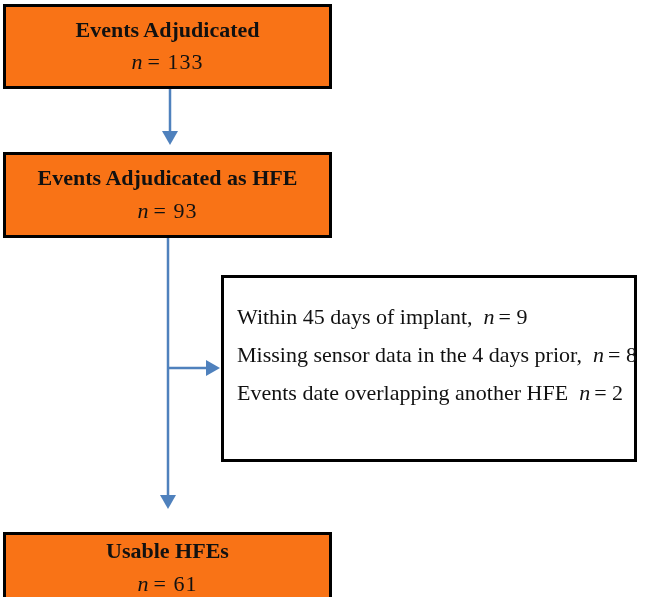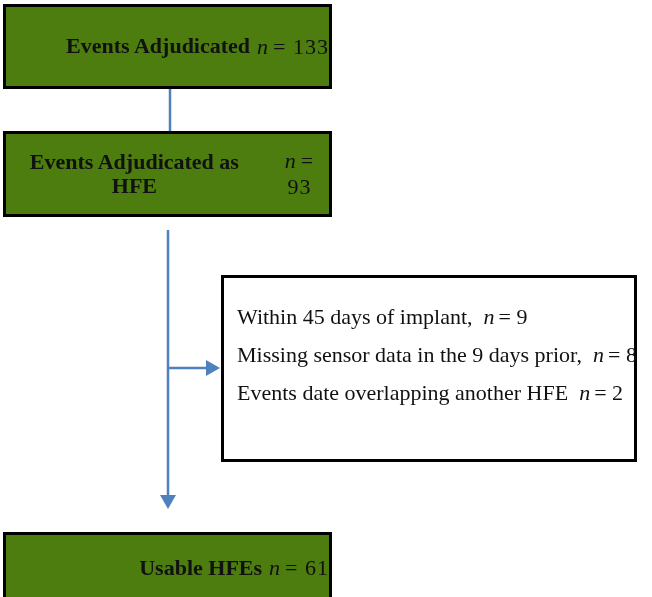--- a/index.html
+++ b/index.html
@@ -24,25 +24,25 @@
     pointer-events: none;
   }
   .box {
     position: absolute;
     box-sizing: border-box;
     border: 3px solid #000000;
   }
   .main-box {
     left: 3px;
     width: 329px;
-    background: #4d7c0f;
+    background: #f97316;
     display: flex;
-    flex-direction: row;
+    flex-direction: column;
     align-items: center;
-    justify-content: flex-end;
+    justify-content: center;
     gap: 7px;
     text-align: center;
   }
   .main-box .title {
     font-weight: bold;
     font-size: 22px;
     line-height: 1.1;
     color: #111111;
   }
   .main-box .count {
@@ -53,21 +53,21 @@
   .nvar {
     font-style: italic;
   }
   .count .nvar {
     margin-right: 5px;
   }
   .count .nval {
     letter-spacing: 1px;
   }
   #box-events-adjudicated { top: 4px; height: 85px; }
-  #box-events-hfe        { top: 131px; height: 86px; }
+  #box-events-hfe        { top: 152px; height: 86px; }
   #box-usable-hfes       { top: 532px; height: 72px; }
   .exclusion-box {
     left: 221px;
     top: 275px;
     width: 416px;
     height: 187px;
     background: #ffffff;
     padding: 20px 6px 0 13px;
     font-size: 22px;
     color: #111111;
@@ -110,21 +110,21 @@
     <div class="count">
       <span class="nvar">n</span><span class="nval">= 93</span>
     </div>
   </div>
 
   <div class="box exclusion-box">
     <div class="excl-line">
       <span>Within 45 days of implant,</span><span class="nvar">n</span><span class="nval">= 9</span>
     </div>
     <div class="excl-line">
-      <span>Missing sensor data in the 9 days prior,</span><span class="nvar">n</span><span class="nval">= 8</span>
+      <span>Missing sensor data in the 4 days prior,</span><span class="nvar">n</span><span class="nval">= 8</span>
     </div>
     <div class="excl-line">
       <span>Events date overlapping another HFE</span><span class="nvar">n</span><span class="nval">= 2</span>
     </div>
   </div>
 
   <div class="box main-box" id="box-usable-hfes">
     <div class="title">Usable HFEs</div>
     <div class="count">
       <span class="nvar">n</span><span class="nval">= 61</span>

